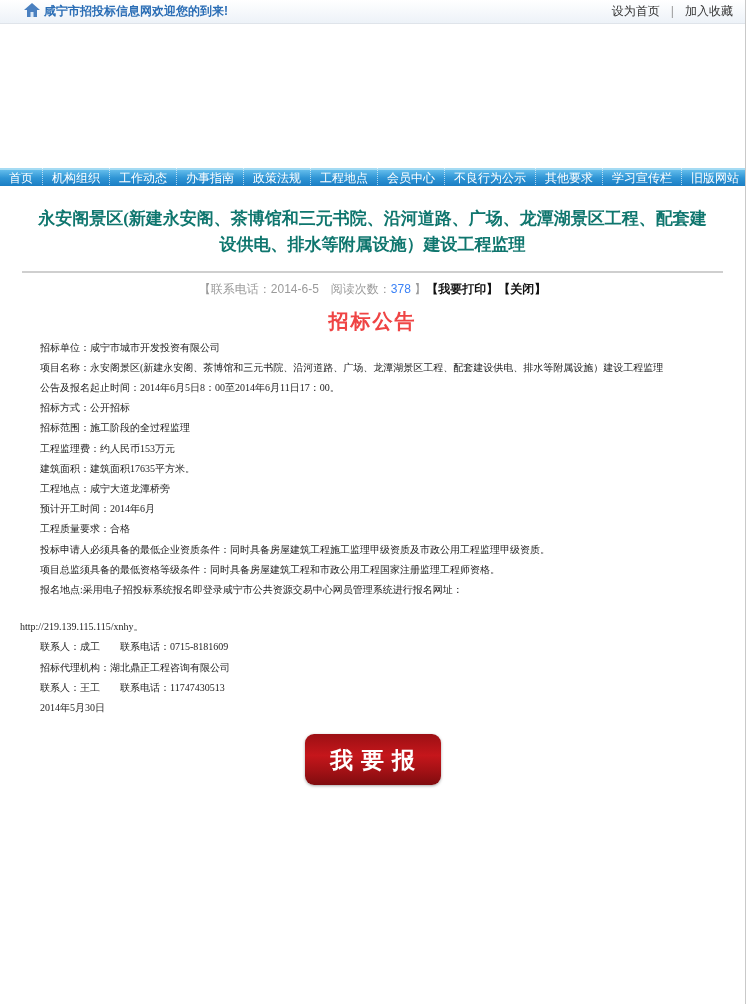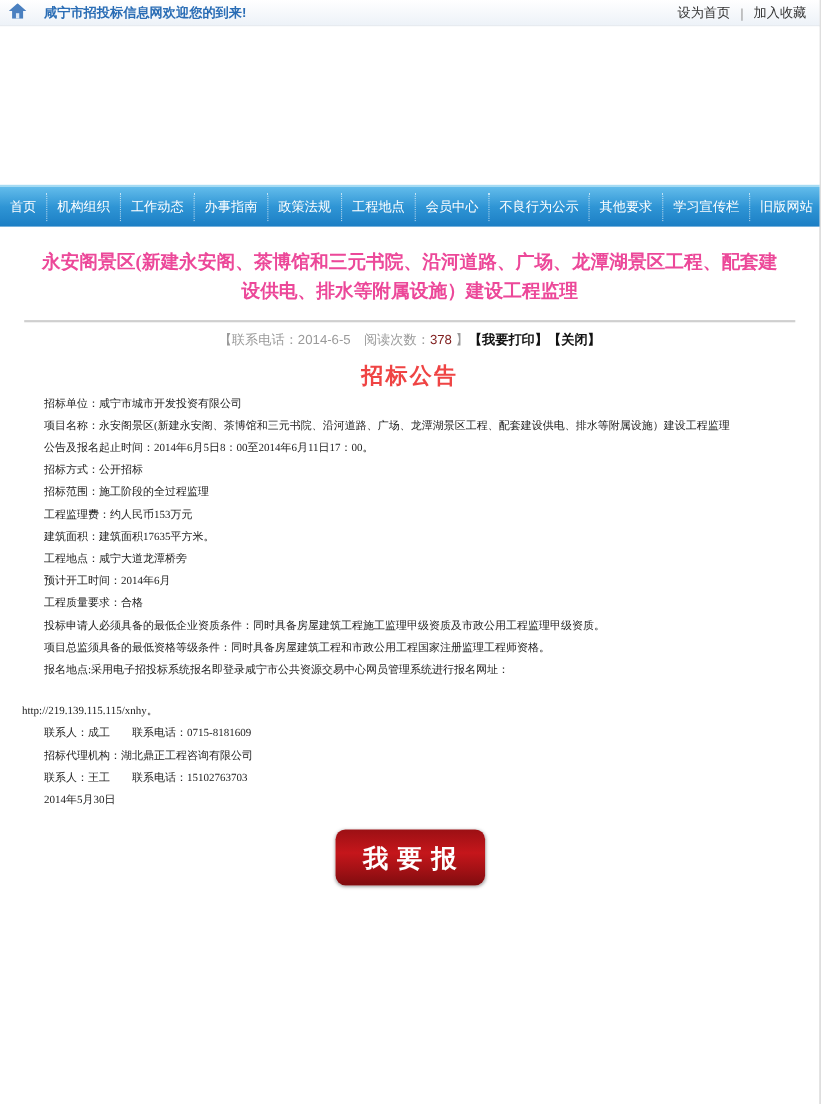--- a/index.html
+++ b/index.html
@@ -3,41 +3,41 @@
 <meta charset="utf-8">
 <style>
   * { box-sizing: border-box; }
   html,body { margin:0; padding:0; background:#fff; }
   body { width:750px; font-family:"Liberation Sans", sans-serif; }
   .page { width:746px; min-height:1004px; border-right:1px solid #c9c9c9; background:#fff; }
 
   
   .topbar { height:24px; background:linear-gradient(#ffffff,#edf2f8); border-bottom:1px solid #dfe4ea;
             display:flex; align-items:center; font-size:12px; }
-  .topbar-left { display:flex; align-items:center; gap:16px; padding-left:8px; color:#2a6db5; font-weight:bold; }
-  .topbar-right { margin-left:auto; padding-right:12px; color:#333; display:flex; gap:9px; align-items:center; }
+  .topbar-left { display:flex; align-items:center; gap:4px; padding-left:24px; color:#2a6db5; font-weight:bold; }
+  .topbar-right { margin-left:auto; padding-right:12px; color:#333; display:flex; gap:9px; align-items:center;font-family:Liberation Mono, monospace; }
   .topbar-right .sep { color:#999; }
   .topbar-right a { color:#333; text-decoration:none; cursor:pointer; }
 
   .banner { height:144px; background:#fff; }
 
   
-  .nav { height:38px; border-top:2px solid #a5dbf3;
+  .nav { height:18px; border-top:2px solid #a5dbf3;
          background:linear-gradient(180deg,#63bceb 0%,#2f95d5 50%,#1b7ec4 100%);
          display:flex; align-items:center; font-size:12px; }
   .nav a { color:#fff; text-decoration:none; padding:0 9px; line-height:26px; white-space:nowrap;
            border-left:1px dotted rgba(255,255,255,.65); cursor:pointer; }
   .nav a:first-child { border-left:none; padding-left:9px; }
 
   .content { padding:14px 20px 0; }
   .article-title { text-align:center; font-family:"Liberation Serif", serif; font-weight:bold;
-                   font-size:17px; line-height:1.55; color:#ec4899; margin:6px 12px 12px; }
+                   font-size:17px; line-height:1.55; color:#0f766e; margin:6px 12px 12px; }
   .divider { height:2px; background:#cfcfcf; margin:0 2px; }
   .meta { text-align:center; font-size:12px; color:#9a9a9a; margin:8px 0 2px; }
-  .meta .num { color:#7f1d1d; }
+  .meta .num { color:#3b82f6; }
   .meta .lnk { color:#111; font-weight:bold; cursor:pointer; }
   .notice-heading { text-align:center; color:#ef4444; font-weight:bold; font-size:20px;
                     margin:10px 0 4px; font-family:"Liberation Serif", serif; letter-spacing:2px; }
 
   .body-text { font-family:"Liberation Serif", serif; font-size:10px; color:#222; }
   .body-text p { margin:3px 0; line-height:1.72; text-indent:2em; }
   .body-text p.flush { text-indent:0;margin-top:20px; }
 
   .signup-wrap { text-align:center; margin:18px 0 12px; }
   .signup-btn { display:inline-block; width:136px; height:51px; line-height:51px; border:none; border-radius:9px;
@@ -105,21 +105,21 @@
         <p>建筑面积：建筑面积17635平方米。</p>
         <p>工程地点：咸宁大道龙潭桥旁</p>
         <p>预计开工时间：2014年6月</p>
         <p>工程质量要求：合格</p>
         <p>投标申请人必须具备的最低企业资质条件：同时具备房屋建筑工程施工监理甲级资质及市政公用工程监理甲级资质。</p>
         <p>项目总监须具备的最低资格等级条件：同时具备房屋建筑工程和市政公用工程国家注册监理工程师资格。</p>
         <p>报名地点:采用电子招投标系统报名即登录咸宁市公共资源交易中心网员管理系统进行报名网址：</p>
         <p class="flush">http://219.139.115.115/xnhy。</p>
         <p>联系人：成工　　联系电话：0715-8181609</p>
         <p>招标代理机构：湖北鼎正工程咨询有限公司</p>
-        <p>联系人：王工　　联系电话：15102763703</p>
+        <p>联系人：王工　　联系电话：11747430513</p>
         <p>2014年5月30日</p>
       </div>
 
     <div class="signup-wrap">
       <button class="signup-btn">我要报名</button>
     </div>
 
   </div>
 </div>
 

